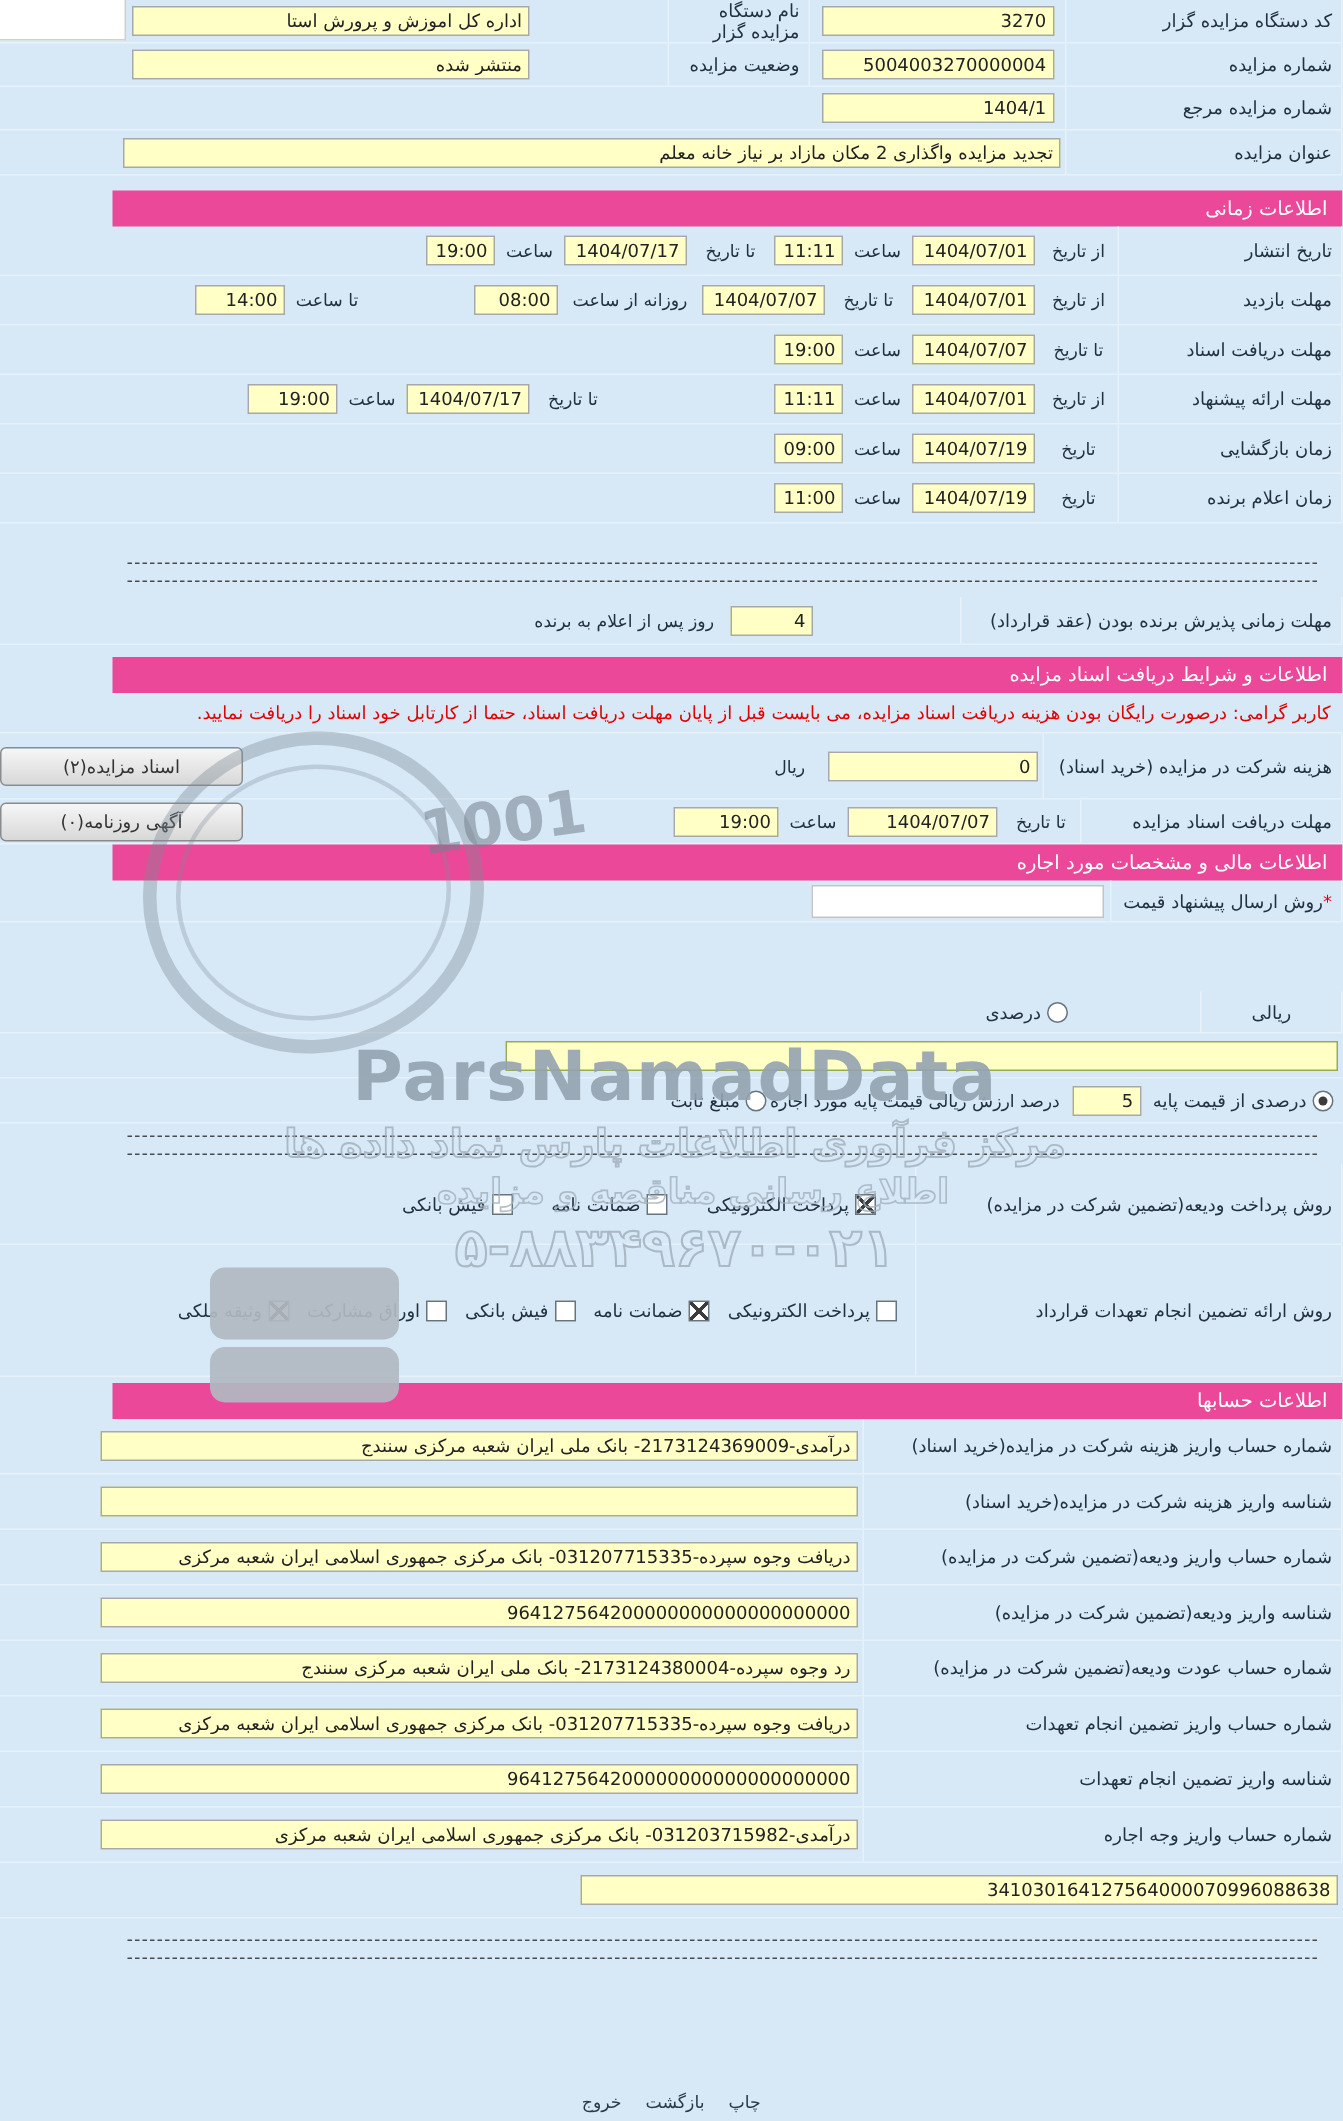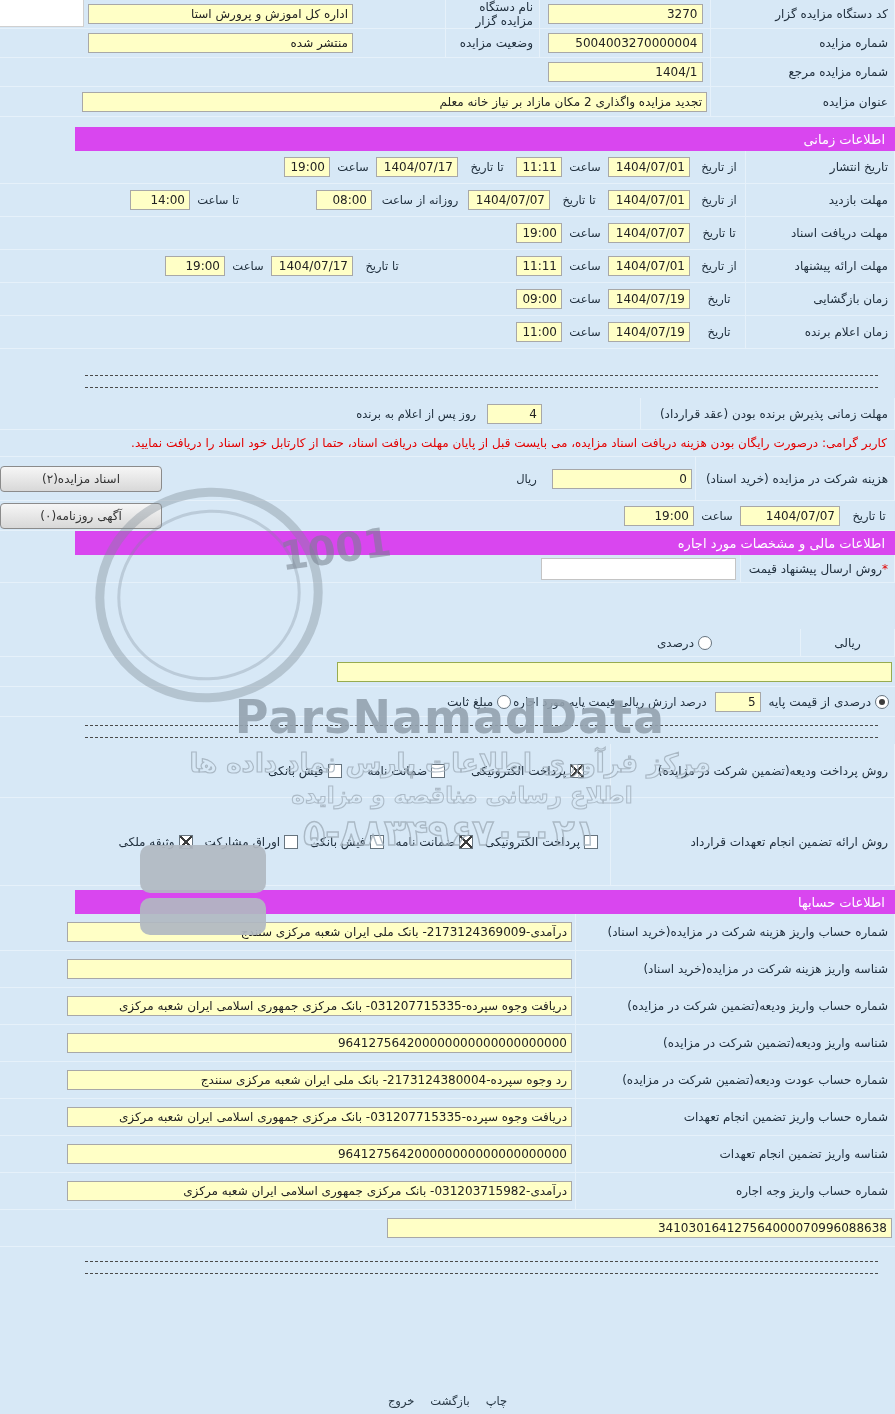--- a/index.html
+++ b/index.html
@@ -18,21 +18,21 @@
 .w625{width:625px}.w650{width:650px}
 .inp{flex:none;background:#ffffc6;border:1px solid #a8a8a8;height:20px;margin:0 3px;padding:0 4px;font-family:inherit;font-size:12px;color:#222;direction:rtl;text-align:right}
 .inp.ctr{direction:ltr}
 .inp.numR{text-align:right;direction:ltr}
 .inp.green{border-color:#97ab50}
 .sp{flex:none}
 .zoneC{flex:none;width:170px;display:flex;align-items:center;justify-content:center;height:100%}
 .zoneR{flex:1;display:flex;align-items:center;justify-content:flex-start;height:100%}
 .zoneL{flex:1;display:flex;align-items:center;justify-content:flex-end;height:100%;padding-left:85px}
 .grow{flex:1}
-.sec{height:24px;margin-left:75px;background:#d946ef;color:#fff;display:flex;align-items:center;padding:0 10px;font-size:13px}
+.sec{height:24px;margin-left:75px;background:#ec4899;color:#fff;display:flex;align-items:center;padding:0 10px;font-size:13px}
 .mt10{margin-top:10px}.mt8{margin-top:8px}.mt4{margin-top:4px}
 .btn{flex:none;width:162px;height:26px;border:1px solid #8b8b8b;border-radius:4px;background:linear-gradient(#f6f6f6,#d8d8d8);display:flex;align-items:center;justify-content:center;font-size:12px;color:#333;cursor:pointer}
 .notice{color:#e30000;padding:0 8px;display:flex;align-items:center}
 .red{color:#e30000}
 .whitecell{flex:none;width:195px;height:22px;background:#fff;border:1px solid #c4c4c4;margin:0 4px}
 .cb{flex:none;width:14px;height:14px;border:1px solid #66747f;background:#fff;margin-left:4px;cursor:pointer}
 .cb.checked{background:linear-gradient(45deg,transparent 43%,#3c3c3c 43%,#3c3c3c 57%,transparent 57%),linear-gradient(135deg,transparent 43%,#3c3c3c 43%,#3c3c3c 57%,transparent 57%),#fff}
 .rd{flex:none;width:14px;height:14px;border:1px solid #66747f;border-radius:50%;background:#fff;margin-left:4px;position:relative;cursor:pointer}
 .rd.checked::after{content:"";position:absolute;inset:3px;background:#3c3c3c;border-radius:50%}
 .opt{display:flex;align-items:center}
@@ -169,32 +169,34 @@
     <div class="dash"></div>
   </div>
 
   <div class="trow h32">
     <div class="lbl w255">مهلت زمانی پذیرش برنده بودن (عقد قرارداد)</div>
     <div class="sp w95"></div>
     <input class="inp w55 ctr" value="4" style="">
     <div class="slbl" style="margin-right:8px">روز پس از اعلام به برنده</div>
   </div>
 
+  <div class="sec mt8">اطلاعات و شرایط دریافت اسناد مزایده</div>
 
   <div class="trow h27 notice">کاربر گرامی: درصورت رایگان بودن هزینه دریافت اسناد مزایده، می بایست قبل از پایان مهلت دریافت اسناد، حتما از کارتابل خود اسناد را دریافت نمایید.</div>
 
   <div class="trow h44">
     <div class="lbl w200">هزینه شرکت در مزایده (خرید اسناد)</div>
     <input class="inp w140 numR" value="0" style="">
     <div class="slbl w45">ریال</div>
     <div class="grow"></div>
     <div class="btn">اسناد مزایده(۲)</div>
   </div>
 
   <div class="trow h30">
+    <div class="lbl w175">مهلت دریافت اسناد مزایده</div>
     <div class="slbl w52">تا تاریخ</div>
     <input class="inp w100 ctr" value="1404/07/07" style="">
     <div class="slbl w40">ساعت</div>
     <input class="inp w70 ctr" value="19:00" style="">
     <div class="grow"></div>
     <div class="btn">آگهی روزنامه(۰)</div>
   </div>
 
   <div class="sec">اطلاعات مالی و مشخصات مورد اجاره</div>
 

